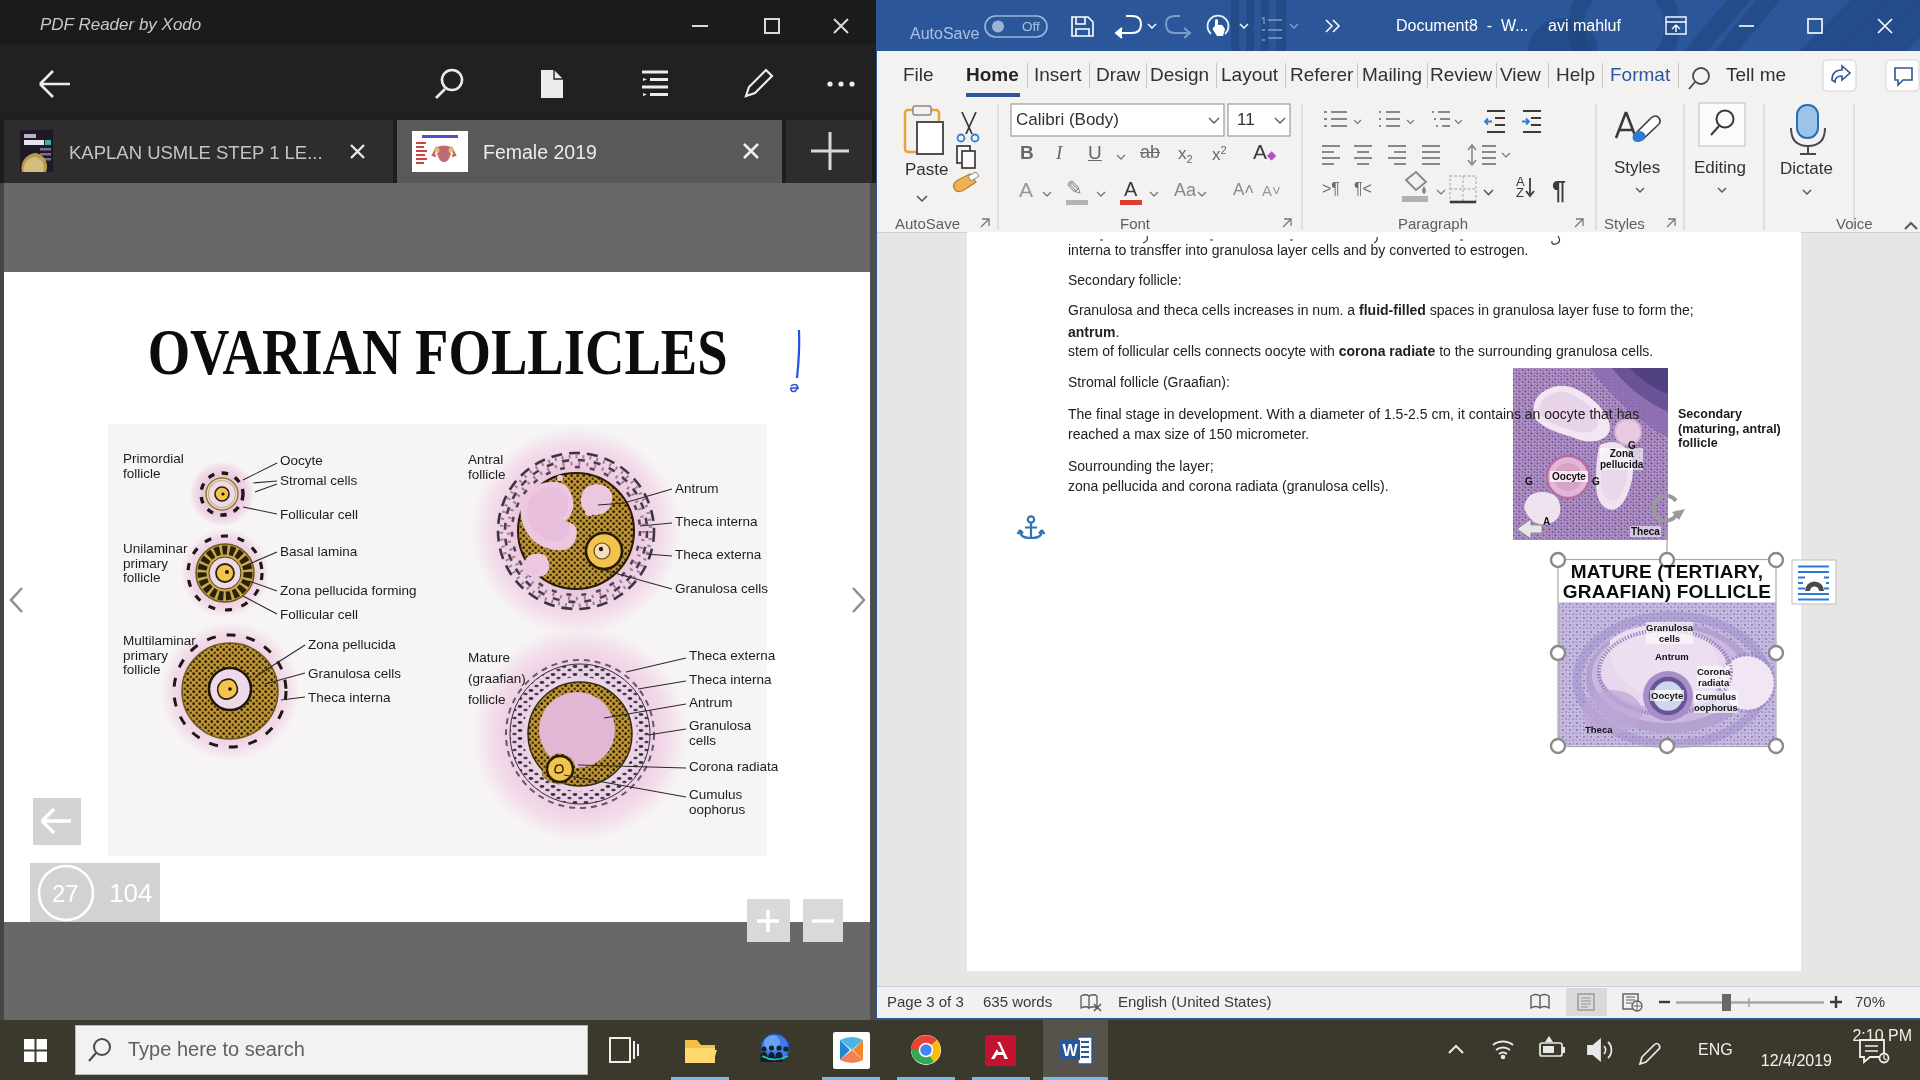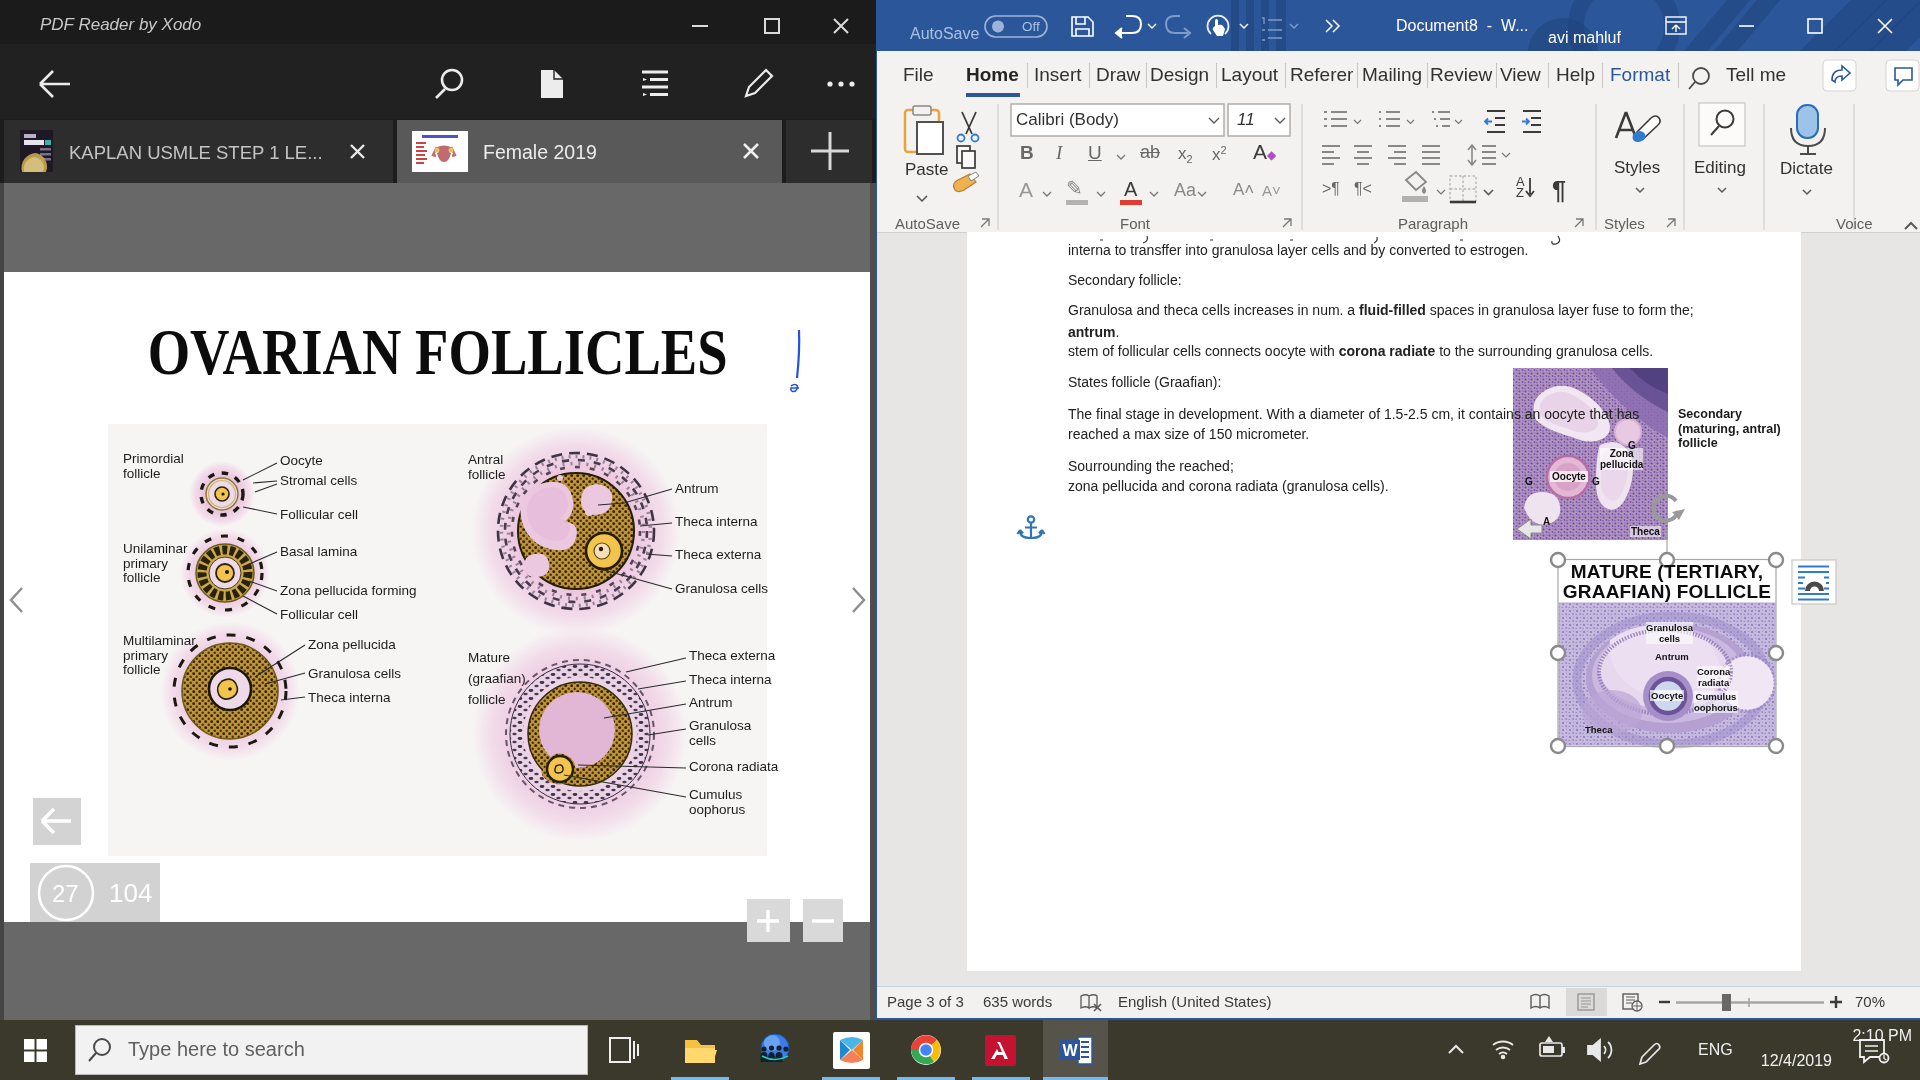--- a/index.html
+++ b/index.html
@@ -610,40 +610,40 @@
 <div class="t" style="left:689px;top:648px;font-size:13.5px;color:#1c1c1c;">Theca externa</div>
 <div class="t" style="left:689px;top:672px;font-size:13.5px;color:#1c1c1c;">Theca interna</div>
 <div class="t" style="left:689px;top:695px;font-size:13.5px;color:#1c1c1c;">Antrum</div>
 <div class="t" style="left:689px;top:719px;font-size:13.5px;color:#1c1c1c;line-height:14.5px;">Granulosa<br>cells</div>
 <div class="t" style="left:689px;top:759px;font-size:13.5px;color:#1c1c1c;">Corona radiata</div>
 <div class="t" style="left:689px;top:788px;font-size:13.5px;color:#1c1c1c;line-height:14.5px;">Cumulus<br>oophorus</div>
 
 <div class="t" style="left:910px;top:25px;font-size:16px;color:#a9c0e2;">AutoSave</div>
 <div class="t" style="left:1022px;top:19px;font-size:13.5px;color:#a9c0e2;">Off</div>
 <div class="t" style="left:1396px;top:17px;font-size:16px;color:#ffffff;">Document8&nbsp; -&nbsp; W...</div>
-<div class="t" style="left:1548px;top:17px;font-size:16px;color:#ffffff;margin-top:12px;">avi mahluf</div>
+<div class="t" style="left:1548px;top:17px;font-size:16px;color:#ffffff;">avi mahluf</div>
 
 <div class="t" style="left:903px;top:64px;font-size:19px;color:#323130;">File</div>
 <div class="t" style="left:966px;top:64px;font-size:19px;color:#252423;font-weight:bold;">Home</div>
 <div class="t" style="left:1034px;top:64px;font-size:19px;color:#323130;">Insert</div>
 <div class="t" style="left:1096px;top:64px;font-size:19px;color:#323130;">Draw</div>
 <div class="t" style="left:1150px;top:64px;font-size:19px;color:#323130;">Design</div>
 <div class="t" style="left:1221px;top:64px;font-size:19px;color:#323130;">Layout</div>
 <div class="t" style="left:1290px;top:64px;font-size:19px;color:#323130;">Referer</div>
 <div class="t" style="left:1362px;top:64px;font-size:19px;color:#323130;">Mailing</div>
 <div class="t" style="left:1430px;top:64px;font-size:19px;color:#323130;">Review</div>
 <div class="t" style="left:1500px;top:64px;font-size:19px;color:#323130;">View</div>
 <div class="t" style="left:1556px;top:64px;font-size:19px;color:#323130;">Help</div>
 <div class="t" style="left:1610px;top:64px;font-size:19px;color:#2b579a;">Format</div>
 <div class="t" style="left:1726px;top:64px;font-size:19px;color:#323130;">Tell me</div>
 <div class="l1" style="left:966px;top:93px;width:54px;height:4px;background:#2b579a;"></div>
 
 <div class="t" style="left:905px;top:160px;font-size:17px;color:#323130;">Paste</div>
 <div class="t" style="left:1016px;top:110px;font-size:17px;color:#323130;">Calibri (Body)</div>
-<div class="t" style="left:1237px;top:110px;font-size:17px;color:#323130;font-style:italic;">11</div>
+<div class="t" style="left:1237px;top:110px;font-size:17px;color:#323130;">11</div>
 <div class="t" style="left:1020px;top:142px;font-size:19px;font-weight:bold;color:#6a6866;">B</div>
 <div class="t" style="left:1056px;top:142px;font-size:19px;font-style:italic;font-family:'Liberation Serif',serif;color:#6a6866;">I</div>
 <div class="t" style="left:1088px;top:142px;font-size:19px;text-decoration:underline;color:#6a6866;">U</div>
 <div class="t" style="left:1140px;top:142px;font-size:18px;text-decoration:line-through;color:#6a6866;">ab</div>
 <div class="t" style="left:1178px;top:144px;font-size:17px;color:#6a6866;">x<span style="font-size:11px;vertical-align:-4px;">2</span></div>
 <div class="t" style="left:1212px;top:144px;font-size:17px;color:#6a6866;">x<span style="font-size:11px;vertical-align:6px;">2</span></div>
 <div class="t" style="left:1253px;top:140px;font-size:21px;color:#3b3a39;">A<span style="font-size:12px;color:#b14fc6;">◆</span></div>
 <div class="t" style="left:1019px;top:178px;font-size:21px;color:#9a9896;">A</div>
 <div class="t" style="left:1066px;top:176px;font-size:20px;color:#8a8886;">✎</div>
 <div class="t" style="left:1124px;top:178px;font-size:20px;color:#3b3a39;">A</div>
@@ -661,24 +661,24 @@
 <div class="t" style="left:1120px;top:215px;font-size:15px;color:#605e5c;">Font</div>
 <div class="t" style="left:1398px;top:215px;font-size:15px;color:#605e5c;">Paragraph</div>
 <div class="t" style="left:1604px;top:215px;font-size:15px;color:#605e5c;">Styles</div>
 <div class="t" style="left:1788px;top:215px;font-size:15px;color:#605e5c;margin-left:48px;">Voice</div>
 
 <div class="t" style="left:1068px;top:242px;font-size:14px;color:#212121;">interna to transffer into granulosa layer cells and by converted to estrogen.</div>
 <div class="t" style="left:1068px;top:272px;font-size:14px;color:#212121;">Secondary follicle:</div>
 <div class="t" style="left:1068px;top:302px;font-size:14px;color:#212121;">Granulosa and theca cells increases in num. a <b>fluid-filled</b> spaces in granulosa layer fuse to form the;</div>
 <div class="t" style="left:1068px;top:324px;font-size:14px;color:#212121;"><b>antrum</b>.</div>
 <div class="t" style="left:1068px;top:343px;font-size:14px;color:#212121;">stem of follicular cells connects oocyte with <b>corona radiate</b> to the surrounding granulosa cells.</div>
-<div class="t" style="left:1068px;top:374px;font-size:14px;color:#212121;">States follicle (Graafian):</div>
+<div class="t" style="left:1068px;top:374px;font-size:14px;color:#212121;">Stromal follicle (Graafian):</div>
 <div class="t" style="left:1068px;top:406px;font-size:14px;color:#212121;">The final stage in development. With a diameter of 1.5-2.5 cm, it contains an oocyte that has</div>
 <div class="t" style="left:1068px;top:426px;font-size:14px;color:#212121;">reached a max size of 150 micrometer.</div>
-<div class="t" style="left:1068px;top:458px;font-size:14px;color:#212121;">Sourrounding the reached;</div>
+<div class="t" style="left:1068px;top:458px;font-size:14px;color:#212121;">Sourrounding the layer;</div>
 <div class="t" style="left:1068px;top:478px;font-size:14px;color:#212121;">zona pellucida and corona radiata (granulosa cells).</div>
 
 <div class="t" style="left:1678px;top:407px;font-size:12.5px;font-weight:bold;color:#1a1a1a;line-height:14.5px;">Secondary<br>(maturing, antral)<br>follicle</div>
 <div class="t" style="left:1558px;top:562px;width:218px;text-align:center;font-size:19px;font-weight:bold;color:#0d0d0d;line-height:19.5px;letter-spacing:0.2px;z-index:3;">MATURE (TERTIARY,<br>GRAAFIAN) FOLLICLE</div>
 
 <div class="t" style="left:1550px;top:471px;font-size:10px;font-weight:bold;color:#111;background:rgba(255,255,255,.75);padding:0 2px;">Oocyte</div>
 <div class="t" style="left:1600px;top:448px;font-size:10px;font-weight:bold;color:#111;background:rgba(255,255,255,.6);text-align:center;line-height:11px;">Zona<br>pellucida</div>
 <div class="t" style="left:1525px;top:476px;font-size:10px;font-weight:bold;color:#111;">G</div>
 <div class="t" style="left:1592px;top:476px;font-size:10px;font-weight:bold;color:#111;">G</div>
 <div class="t" style="left:1628px;top:440px;font-size:10px;font-weight:bold;color:#111;">G</div>

